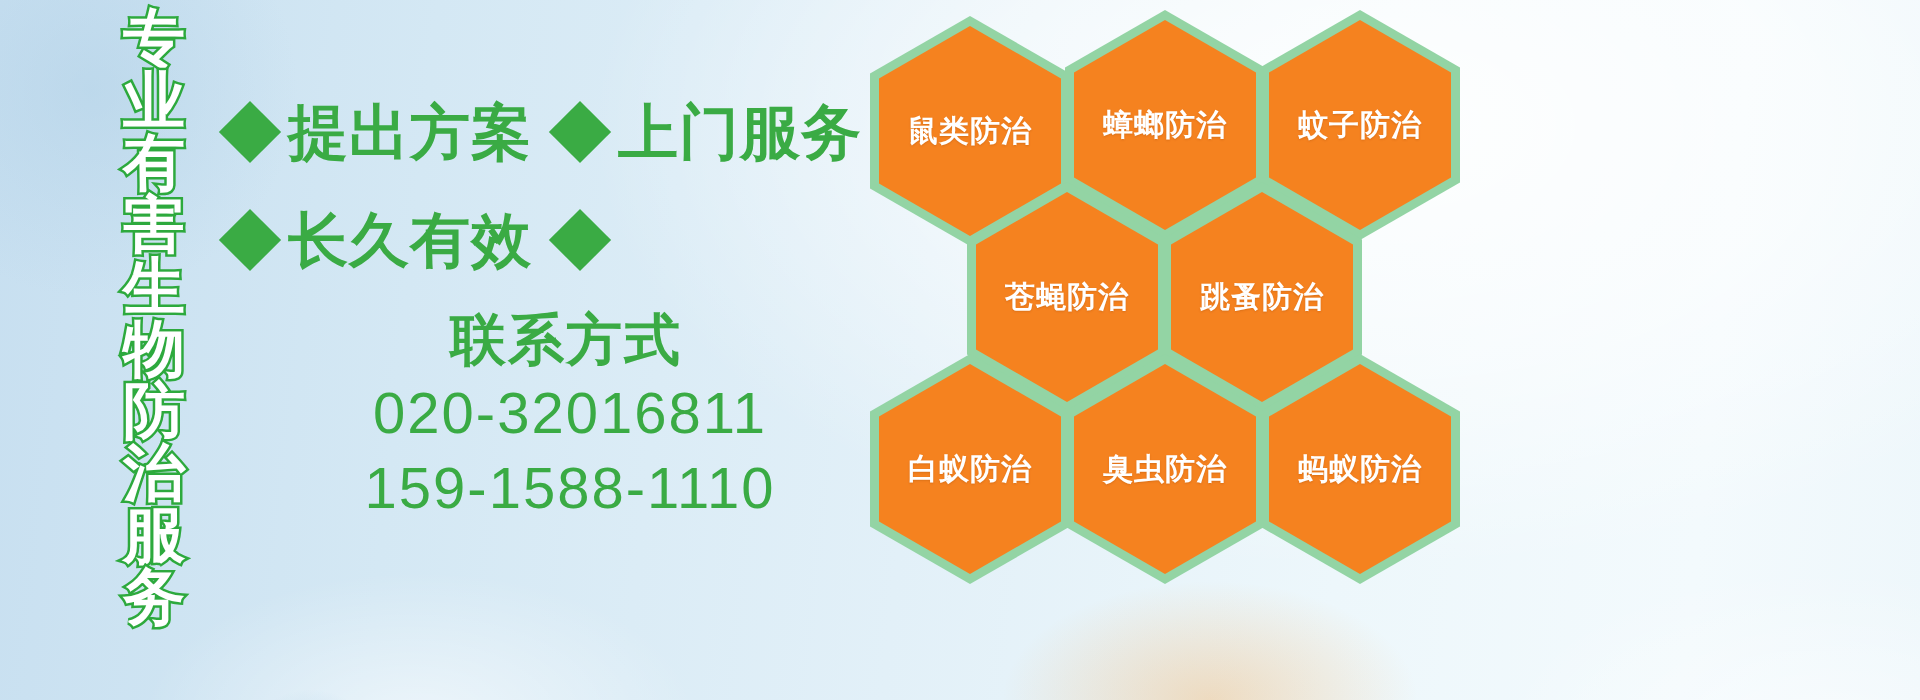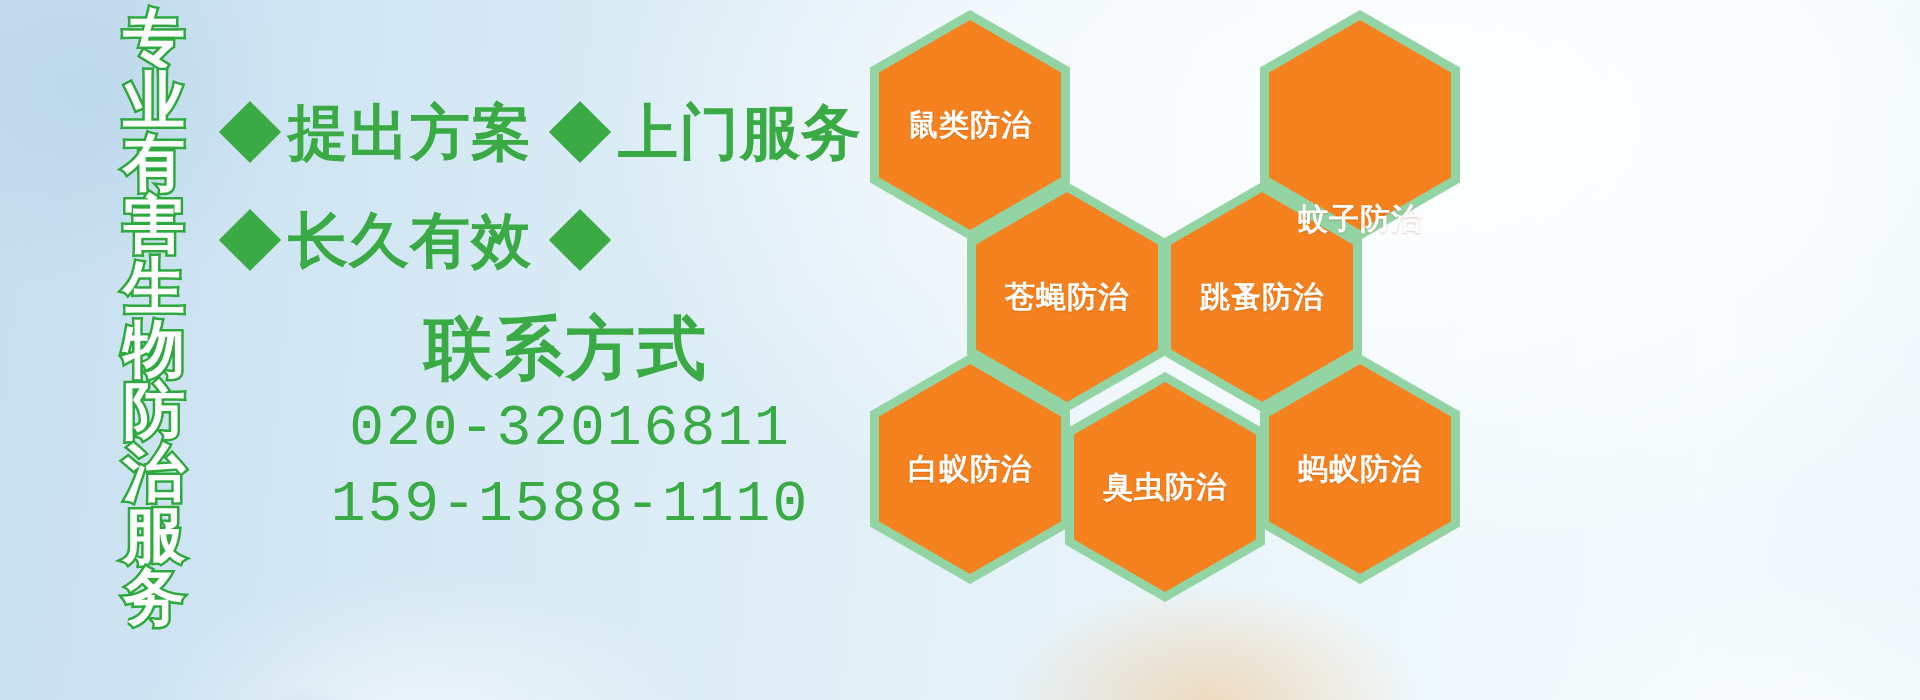--- a/index.html
+++ b/index.html
@@ -118,34 +118,34 @@
   
   #contact-block {
     position: absolute;
     left: 250px;
     top: 305px;
     width: 640px;
     text-align: center;
     z-index: 5;
   }
   #contact-title {
-    font-size: 69px;
+    font-size: 56px;
     font-weight: 700;
     color: #3aab44;
     line-height: 1.25;
     letter-spacing: 2px;
     margin-left: -8px;
   }
   .contact-phone {
     font-size: 58px;
     font-weight: 400;
     color: #3aab44;
     line-height: 1.3;
     letter-spacing: 2px;
-    font-family: Liberation Mono, monospace;
+    font-family: Liberation Sans, sans-serif;
   }
 
   
   #honeycomb {
     position: absolute;
     left: 862px;
     top: 0px;
     width: 620px;
     height: 700px;
     z-index: 4;
@@ -228,28 +228,33 @@
   </div>
 
   <div id="contact-block">
     <div id="contact-title">联系方式</div>
     <div class="contact-phone">020-32016811</div>
     <div class="contact-phone">159-1588-1110</div>
   </div>
 
   <div id="honeycomb">
 
-    <div class="hex" style="left:8px; top:10px;">
+    <div class="hex" style="left:8px; top:16px;">
       <span class="hex-outer"></span>
       <span class="hex-inner"></span>
       <span class="hex-label">鼠类防治</span>
     </div>
 
-
-    <div class="hex" style="left:398px; top:10px;align-items:flex-end;">
+    <div class="hex" style="left:203px; top:10px;">
+      <span class="hex-outer"></span>
+      <span class="hex-inner"></span>
+      <span class="hex-label">蟑螂防治</span>
+    </div>
+
+    <div class="hex" style="left:398px; top:10px;">
       <span class="hex-outer"></span>
       <span class="hex-inner"></span>
       <span class="hex-label">蚊子防治</span>
     </div>
 
     <div class="hex" style="left:105px; top:182px;">
       <span class="hex-outer"></span>
       <span class="hex-inner"></span>
       <span class="hex-label">苍蝇防治</span>
     </div>
@@ -259,21 +264,21 @@
       <span class="hex-inner"></span>
       <span class="hex-label">跳蚤防治</span>
     </div>
 
     <div class="hex" style="left:8px; top:354px;">
       <span class="hex-outer"></span>
       <span class="hex-inner"></span>
       <span class="hex-label">白蚁防治</span>
     </div>
 
-    <div class="hex" style="left:203px; top:372px;">
+    <div class="hex" style="left:203px; top:354px;">
       <span class="hex-outer"></span>
       <span class="hex-inner"></span>
       <span class="hex-label">臭虫防治</span>
     </div>
 
     <div class="hex" style="left:398px; top:354px;">
       <span class="hex-outer"></span>
       <span class="hex-inner"></span>
       <span class="hex-label">蚂蚁防治</span>
     </div>

